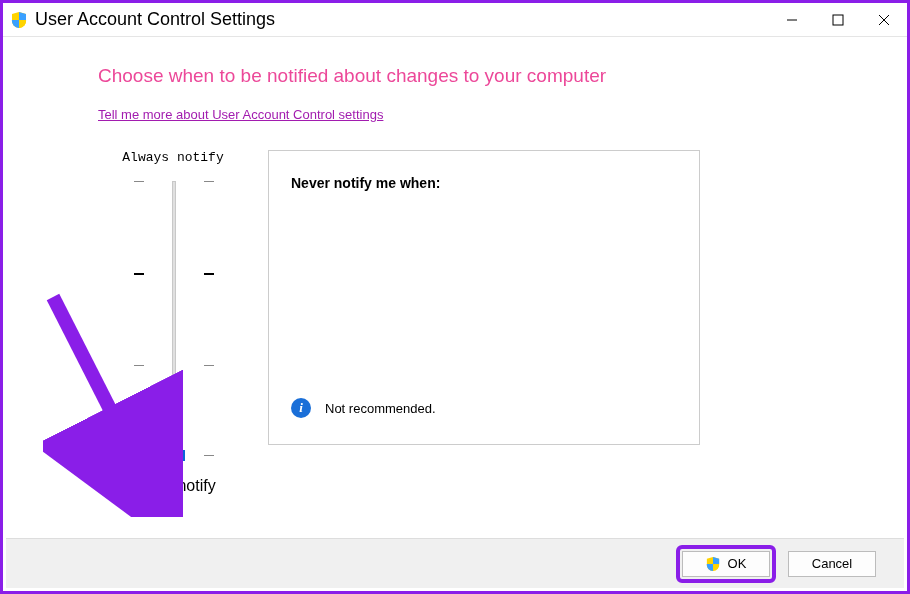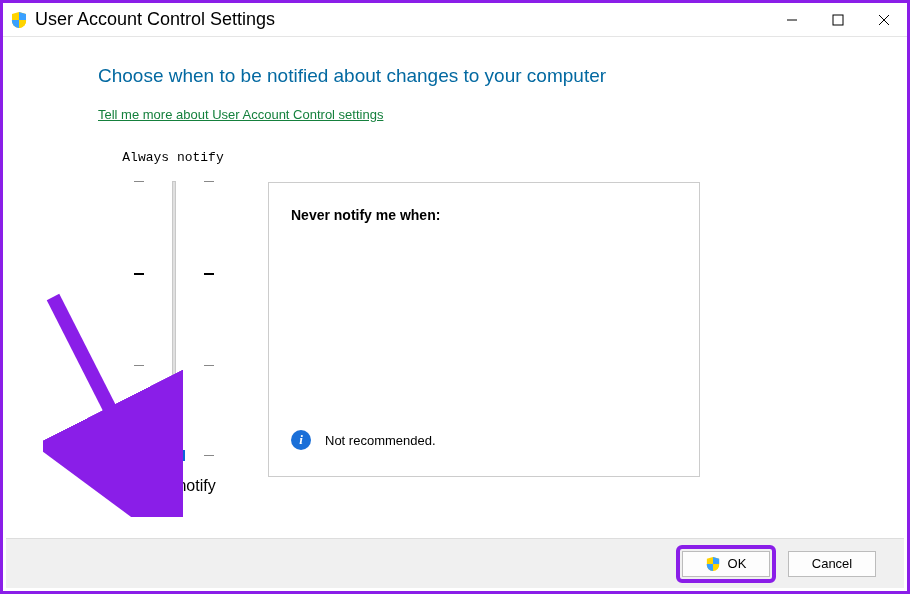--- a/index.html
+++ b/index.html
@@ -5,34 +5,34 @@
     * { box-sizing: border-box; margin: 0; padding: 0; }
     body { font-family: "Segoe UI", Tahoma, sans-serif; font-size: 13px; background: #fff; }
     .window { width: 910px; height: 594px; border: 3px solid #8a1ee8; position: relative; background: #fff; }
     .titlebar { height: 34px; display: flex; align-items: center; padding: 0 0 0 8px; border-bottom: 1px solid #e5e5e5; }
     .titlebar .shield { width: 16px; height: 16px; margin-right: 8px; }
     .titlebar .title { font-size: 18px; color: #000; }
     .winbtns { margin-left: auto; display: flex; }
     .winbtn { width: 46px; height: 34px; display: flex; align-items: center; justify-content: center; cursor: pointer; }
     .winbtn svg { width: 12px; height: 12px; stroke: #000; stroke-width: 1; fill: none; }
     .content { padding: 28px 48px 0 95px; position: relative; }
-    .heading { color: #0369a1; font-size: 19px; font-weight: 400; margin-bottom: 18px; }
+    .heading { color: #ec4899; font-size: 19px; font-weight: 400; margin-bottom: 18px; }
     .desc { font-size: 13px; color: #000; line-height: 1.45; }
-    .link { color: #15803d; text-decoration: underline; cursor: pointer; display: inline-block; margin-top: 2px; }
+    .link { color: #a21caf; text-decoration: underline; cursor: pointer; display: inline-block; margin-top: 2px; }
     .body-row { display: flex; margin-top: 28px; }
     .slider-col { width: 170px; position: relative; }
     .label-top { font-size: 13px; text-align: center; width: 110px; margin: 0 0 12px 20px; font-family: Liberation Mono, monospace; }
     .label-bot { font-size: 16px; text-align: center; width: 110px; margin: 10px 0 0 20px; }
     .slider-track { position: relative; width: 80px; height: 290px; margin-left: 36px; }
     .track-bg { position: absolute; left: 38px; top: 4px; width: 4px; height: 280px; background: linear-gradient(to right, #d0d0d0, #f0f0f0, #d0d0d0); border: 1px solid #c8c8c8; }
     .tick { position: absolute; width: 80px; display: flex; justify-content: space-between; align-items: center; }
     .tick .dash { width: 10px; height: 2px; background: #000; }
     .tick.light .dash { height: 1px; background: #888; }
     .thumb { position: absolute; left: 29px; width: 22px; height: 11px; background: #0a64d8; cursor: pointer; }
-    .info-box { border: 1px solid #ccc; width: 432px; height: 295px; padding: 24px 22px 18px 22px; position: relative; display: flex; flex-direction: column; margin-top: 32px; }
+    .info-box { border: 1px solid #ccc; width: 432px; height: 295px; padding: 24px 22px 18px 22px; position: relative; display: flex; flex-direction: column; }
     .info-box .bold-hd { font-weight: 700; font-size: 14px; margin-bottom: 14px; }
     .info-box ul { list-style: disc; padding-left: 28px; }
     .info-box li { font-size: 13px; line-height: 1.5; margin-bottom: 10px; padding-right: 10px; }
     .footer-note { margin-top: auto; display: flex; align-items: center; gap: 14px; padding-bottom: 8px; }
     .info-ico { width: 20px; height: 20px; border-radius: 50%; background: #1a6fd8; color: #fff; display: flex; align-items: center; justify-content: center; font-style: italic; font-family: Georgia, serif; font-size: 13px; font-weight: bold; }
     .btnbar { position: absolute; left: 3px; right: 3px; bottom: 3px; height: 50px; background: #f0f0f0; border-top: 1px solid #ddd; display: flex; align-items: center; justify-content: flex-end; gap: 12px; padding-right: 28px; }
     .btn { min-width: 88px; height: 26px; background: #fdfdfd; border: 1px solid #bcbcbc; font-size: 13px; display: flex; align-items: center; justify-content: center; cursor: pointer; gap: 8px; }
     .btn-ok-wrap { border: 4px solid #8a1ee8; border-radius: 6px; padding: 2px; }
     .shield-svg { width: 14px; height: 14px; }
     .arrow-annot { position: absolute; left: 40px; top: 250px; pointer-events: none; }

